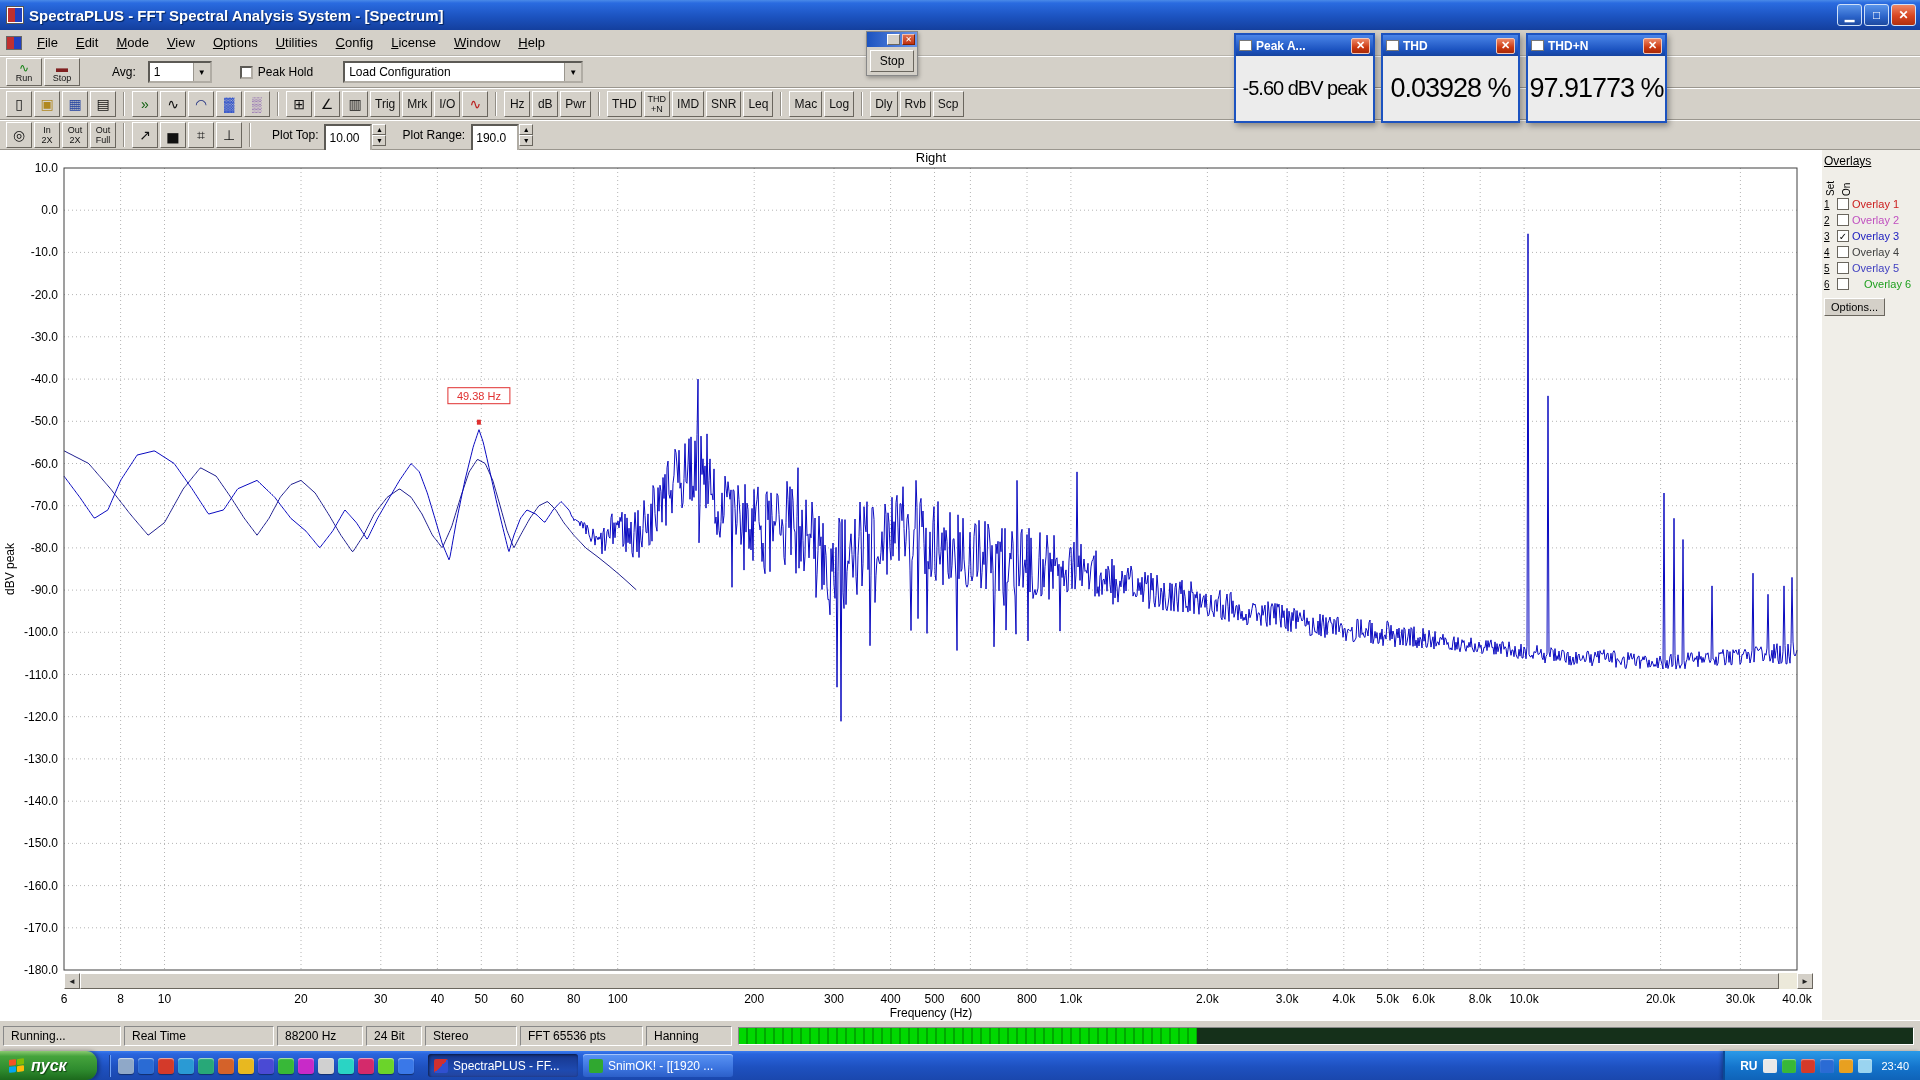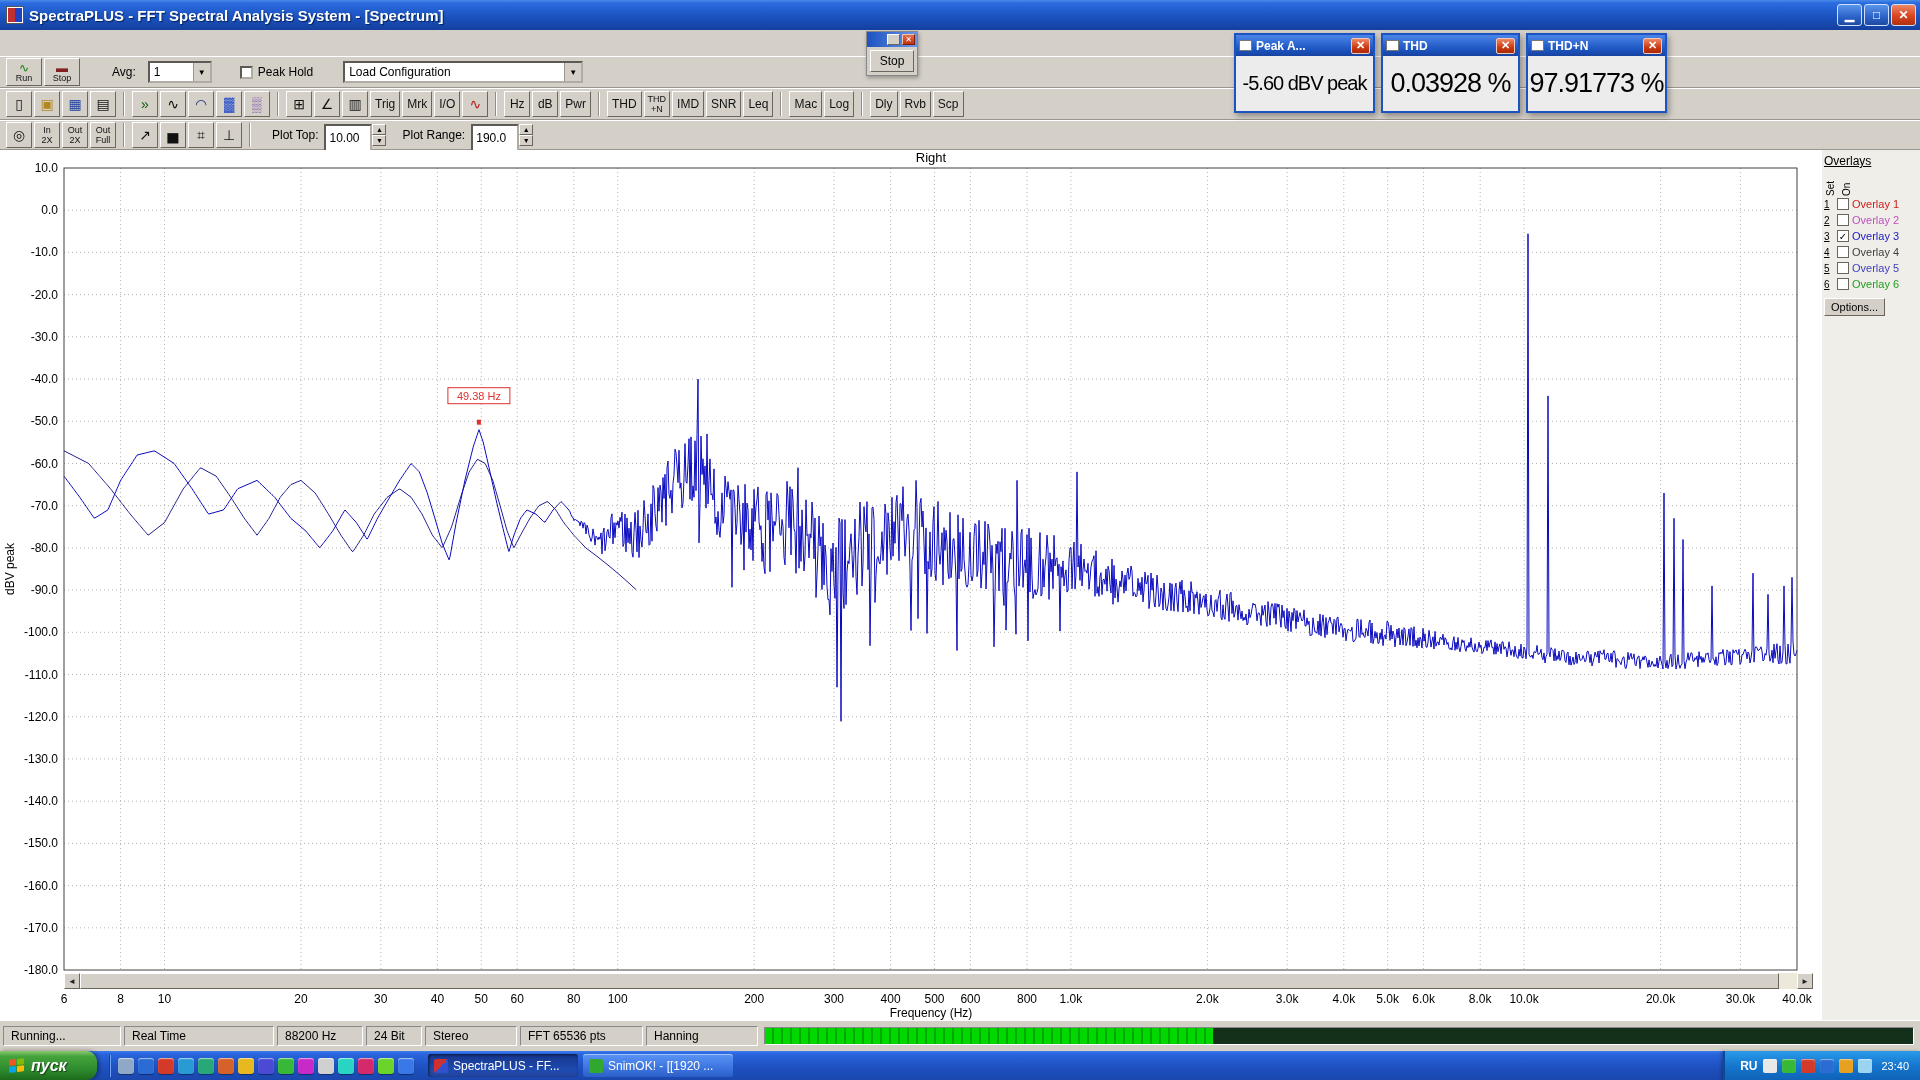--- a/index.html
+++ b/index.html
@@ -84,21 +84,21 @@
     border:1px solid; border-color:#fff #6a665e #6a665e #fff; font-family:"Liberation Sans",sans-serif; }
 
   
   .meter { position:absolute; border:2px solid #1c53c0; background:#ececec; box-shadow:2px 3px 6px rgba(0,0,0,.35); }
   .meter-title { height:21px; background:linear-gradient(180deg,#4a85e8,#1c53c0 70%,#16439e);
     color:#fff; font-weight:bold; font-size:12px; display:flex; align-items:center; gap:4px; padding:0 3px; }
   .meter-icon { width:13px; height:11px; background:#fff; border:1px solid #777; }
   .meter-close { margin-left:auto; width:19px; height:16px; border-radius:2px; border:1px solid #f2c8b8;
     background:linear-gradient(180deg,#ee8866,#cc3911 60%,#a82a08); color:#fff; font-size:11px;
     font-weight:bold; line-height:13px; text-align:center; }
-  .meter-value { height:55px; display:flex; align-items:center; justify-content:center;
+  .meter-value { height:65px; display:flex; align-items:center; justify-content:center;
     font-size:27px; color:#000; letter-spacing:-1px; white-space:nowrap; }
   .meter.m1 { left:1234px; top:33px; width:141px; }
   .meter.m1 .meter-value { font-size:20px; }
   .meter.m2 { left:1381px; top:33px; width:139px; }
   .meter.m3 { left:1526px; top:33px; width:141px; }
 
   
   .mini { position:absolute; left:866px; top:31px; width:52px; background:#d4d0c8;
     border:1px solid #888; box-shadow:1px 2px 4px rgba(0,0,0,.3); }
   .mini-titlebar { height:15px; background:linear-gradient(90deg,#1c53c0,#6a95e8); display:flex;
@@ -159,20 +159,33 @@
         <i class="a2"></i>
       </span>
     <span class="title-text">SpectraPLUS - FFT Spectral Analysis System - [Spectrum]</span>
     <span class="win-controls">
       <button class="winbtn">▁</button>
       <button class="winbtn">□</button>
       <button class="winbtn close">✕</button>
     </span>
   </div>
 
+  <div class="menubar" id="menubar">
+    <span class="mdi-icon"></span>
+  <span class="menu-item">File</span>
+      <span class="menu-item">Edit</span>
+      <span class="menu-item">Mode</span>
+      <span class="menu-item">View</span>
+      <span class="menu-item">Options</span>
+      <span class="menu-item">Utilities</span>
+      <span class="menu-item">Config</span>
+      <span class="menu-item">License</span>
+      <span class="menu-item">Window</span>
+      <span class="menu-item">Help</span>
+    </div>
 
   <div class="toolbar t1">
     <button class="tbtn runstop">
       <span class="glyph" style="color:#108010">∿</span>
       <span>Run</span>
     </button>
     <button class="tbtn runstop">
       <span class="glyph" style="color:#802020">▬</span>
       <span>Stop</span>
     </button>
@@ -447,21 +460,21 @@
             <span class="ov-label" style="color: rgb(64, 64, 64);">Overlay 4</span>
           </div>
           <div class="ov-row">
             <span class="ov-num">5</span>
             <span class="ov-chk"></span>
             <span class="ov-label" style="color: rgb(64, 64, 192);">Overlay 5</span>
           </div>
           <div class="ov-row">
             <span class="ov-num">6</span>
             <span class="ov-chk"></span>
-            <span class="ov-label" style="color: rgb(32, 160, 32);">Overlay 6</span>
+            <span class="ov-label" style="color: rgb(32, 160, 32); margin-left: 12px;">Overlay 6</span>
           </div>
         </div>
       <button class="ov-options">Options...</button>
     </div>
   </div>
 
   <div class="mini">
     <div class="mini-titlebar">
       <span class="mini-btn"></span>
       <span class="mini-btn x">✕</span>
@@ -496,21 +509,21 @@
     <div class="meter-value">97.91773 %</div>
   </div>
 
   <div class="statusbar" id="statusbar">
       <div class="sb-cell" style="width: 118px;">Running...</div>
       <div class="sb-cell" style="width: 150px;">Real Time</div>
       <div class="sb-cell" style="width: 86px;">88200 Hz</div>
       <div class="sb-cell" style="width: 56px;">24 Bit</div>
       <div class="sb-cell" style="width: 92px;">Stereo</div>
       <div class="sb-cell" style="width: 123px;">FFT 65536 pts</div>
-      <div class="sb-cell" style="width: 112px;">Hanning</div>
+      <div class="sb-cell" style="width: 86px;">Hanning</div>
     <div class="sb-progress">
       <div class="sb-progress-fill" id="sb-fill" style="width: 39%;"></div>
     </div>
   </div>
 
   <div class="taskbar">
     <div class="start-button">
       <span class="flag">
           <i class="f1"></i>
           <i class="f2"></i>

